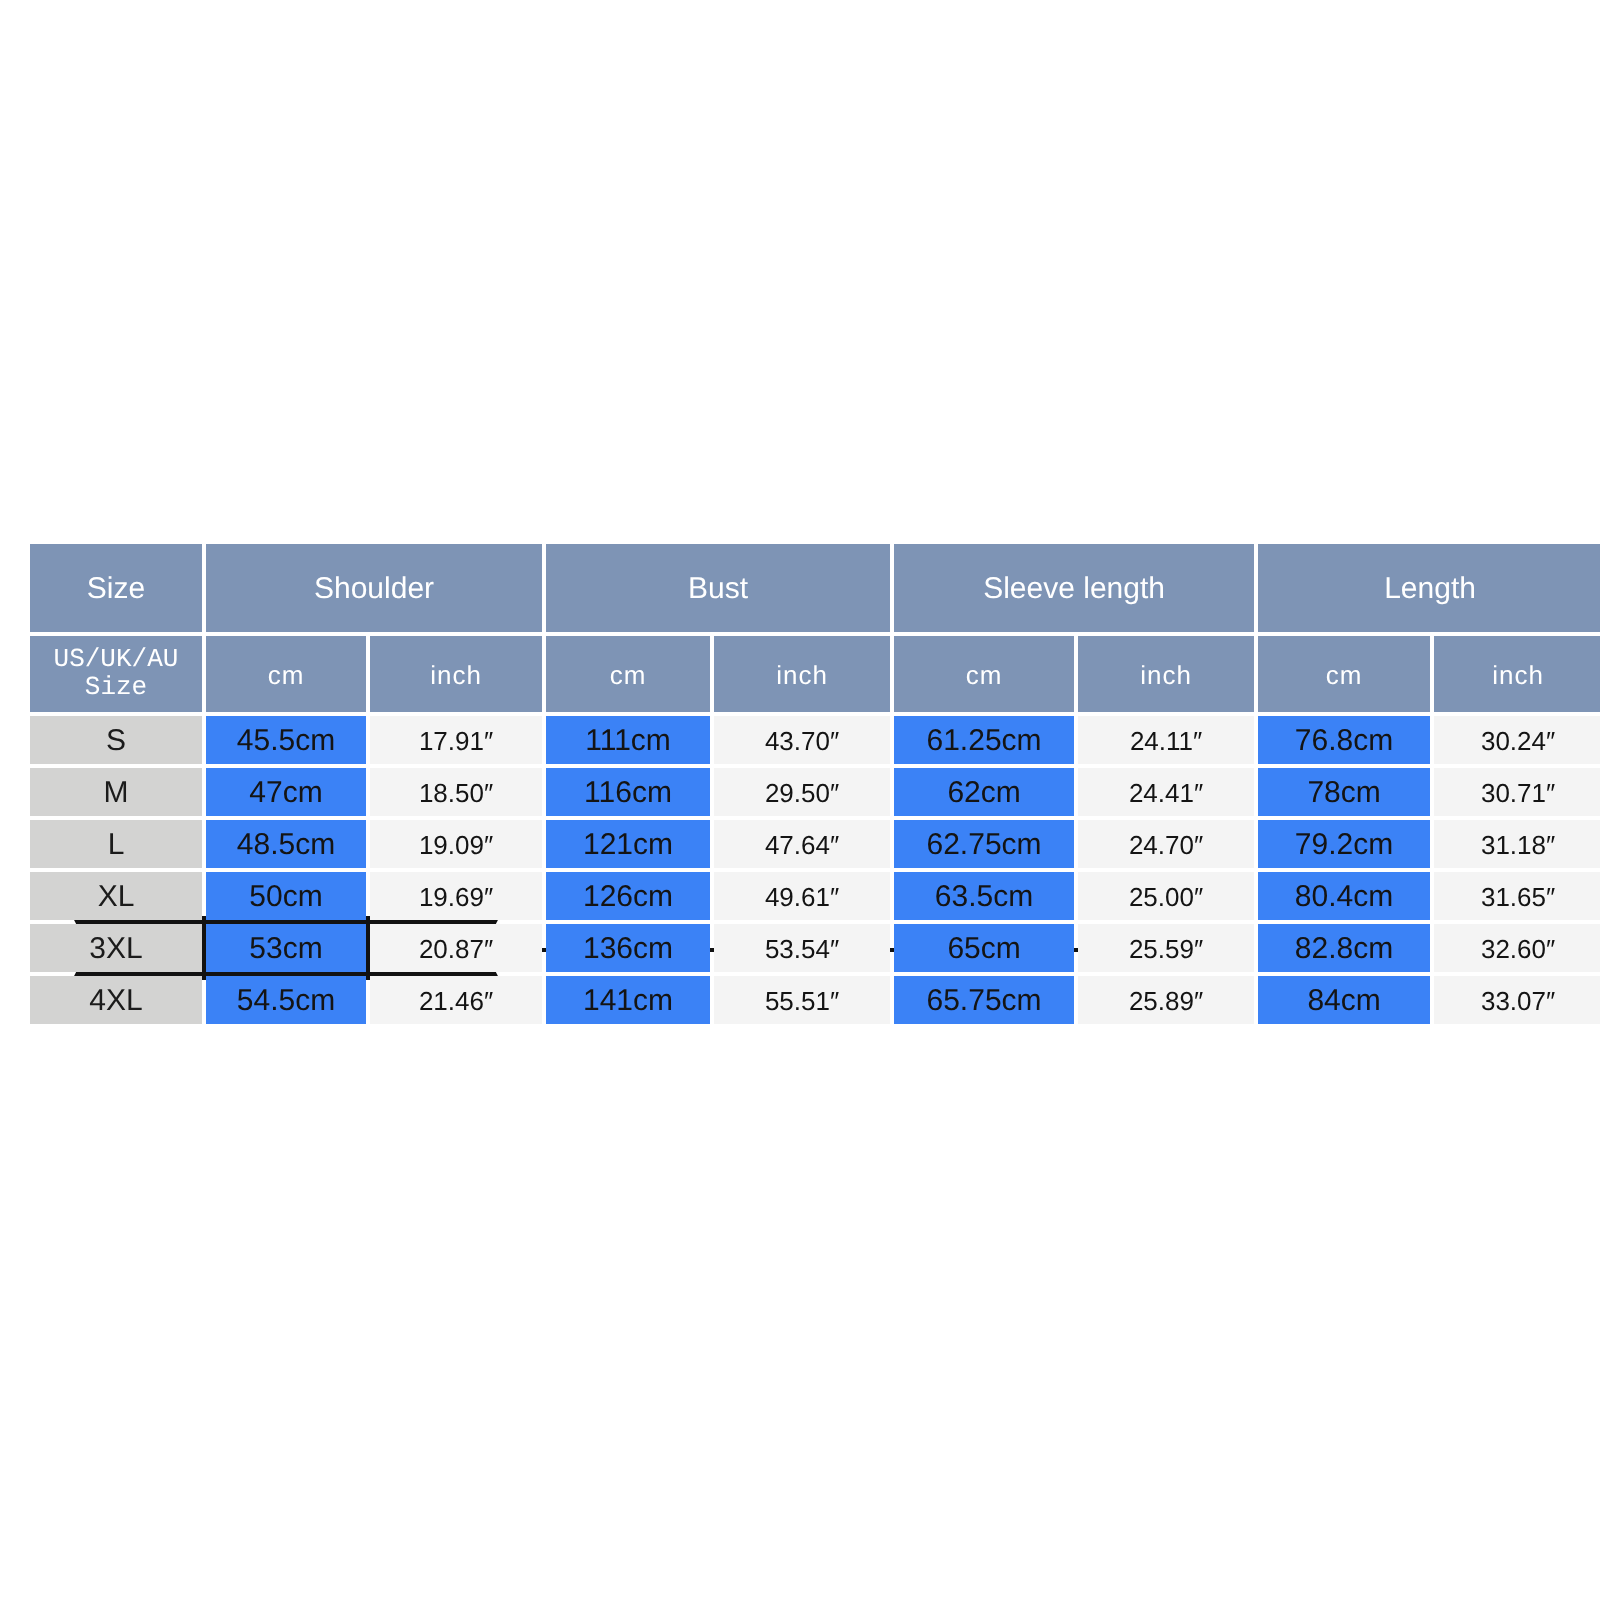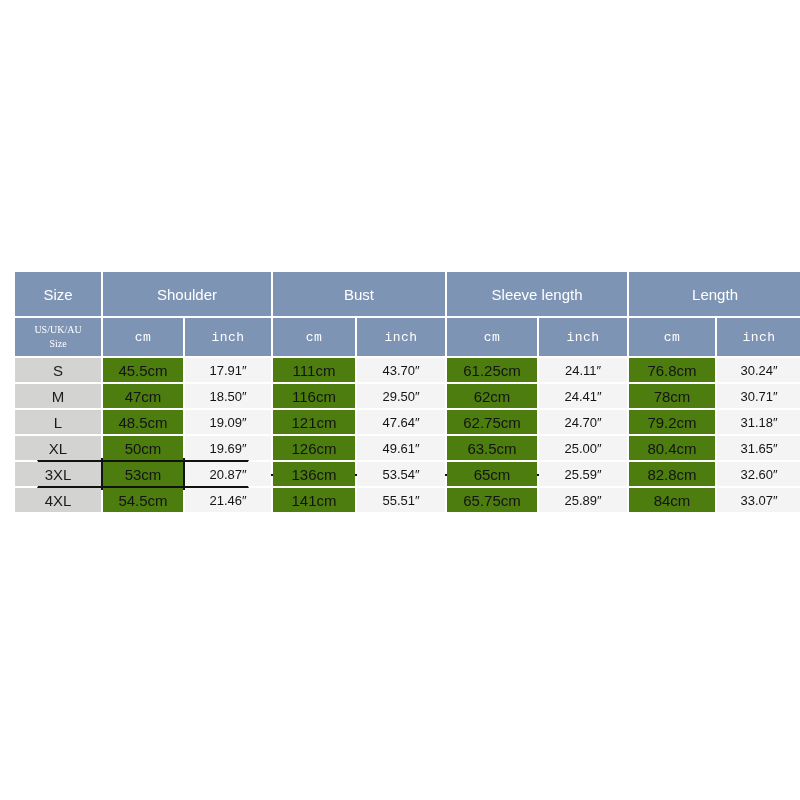--- a/index.html
+++ b/index.html
@@ -115,45 +115,45 @@
     color: #ffffff;
     height: 44px;
     font-family: "Liberation Sans", sans-serif;
     font-size: 15px;
     font-weight: 700;
   }
   .unit-head {
     background: #7e94b5;
     color: #ffffff;
     height: 38px;
+    font-family: Liberation Sans, sans-serif;
+    font-size: 13px;
+    font-weight: 700;
+    letter-spacing: 0.5px;
+  }
+  .size-head-sub {
+    background: #7e94b5;
+    color: #ffffff;
+    height: 38px;
     font-family: Liberation Mono, monospace;
     font-size: 13px;
-    font-weight: 700;
-    letter-spacing: 0.5px;
-  }
-  .size-head-sub {
-    background: #7e94b5;
-    color: #ffffff;
-    height: 38px;
-    font-family: Liberation Serif, serif;
-    font-size: 10px;
     font-weight: 700;
     line-height: 14px;
     letter-spacing: 0px;
   }
   .size-head-sub span { display: block; }
 
   .cell-size {
     background: #d3d3d2;
     color: #1b1b1b;
     height: 24px;
     font-size: 15px;
   }
   .cell-cm {
-    background: #4d7c0f;
+    background: #3b82f6;
     color: #141414;
     height: 24px;
     font-size: 15px;
   }
   .cell-inch {
     background: #f4f4f4;
     color: #141414;
     height: 24px;
     font-size: 13px;
   }

